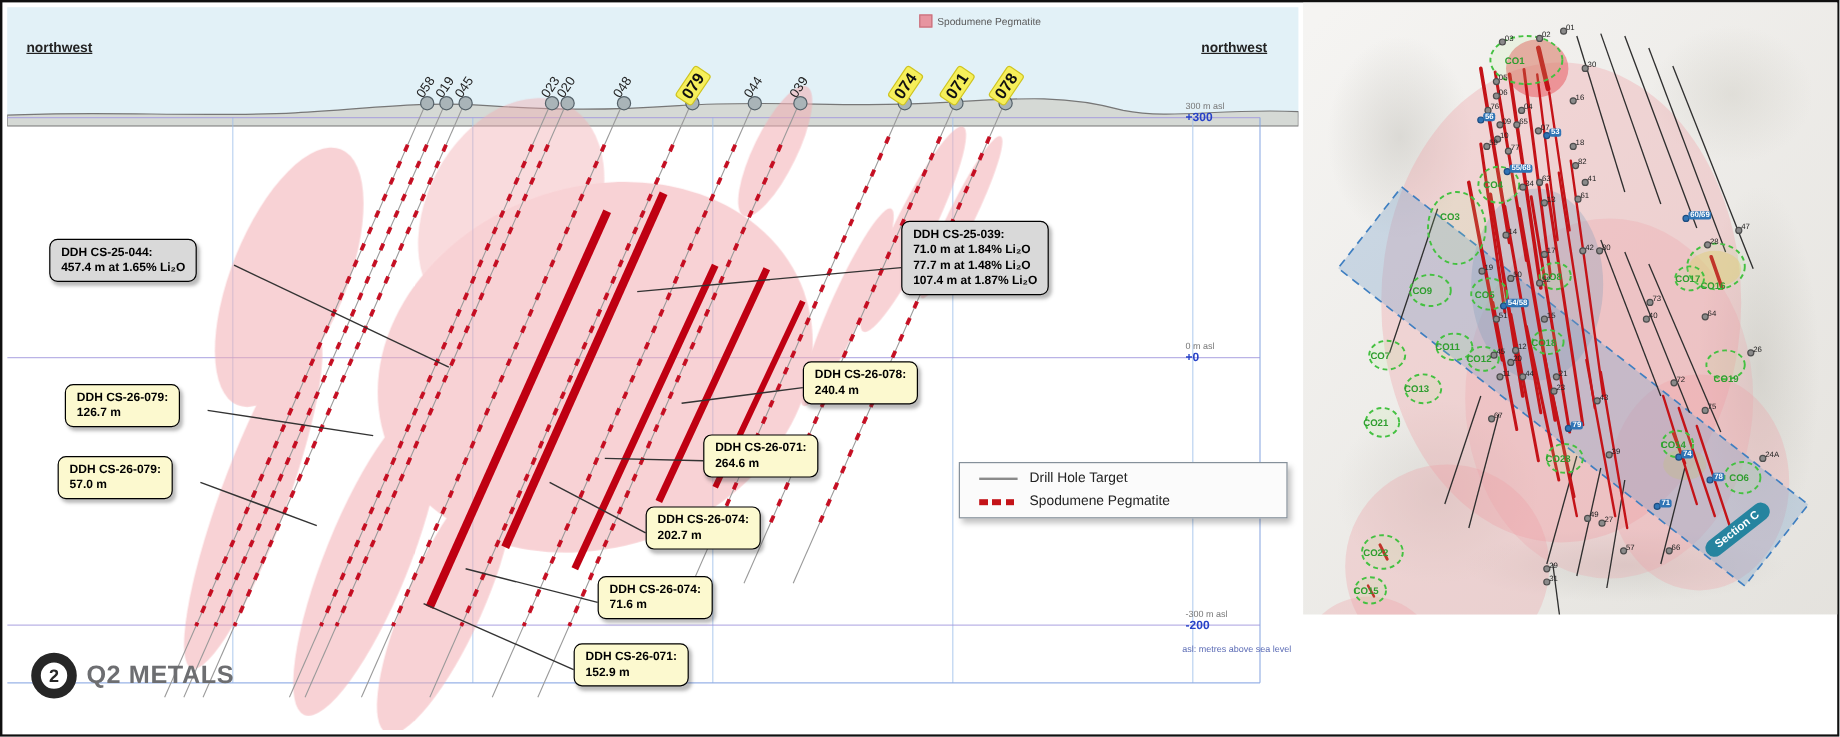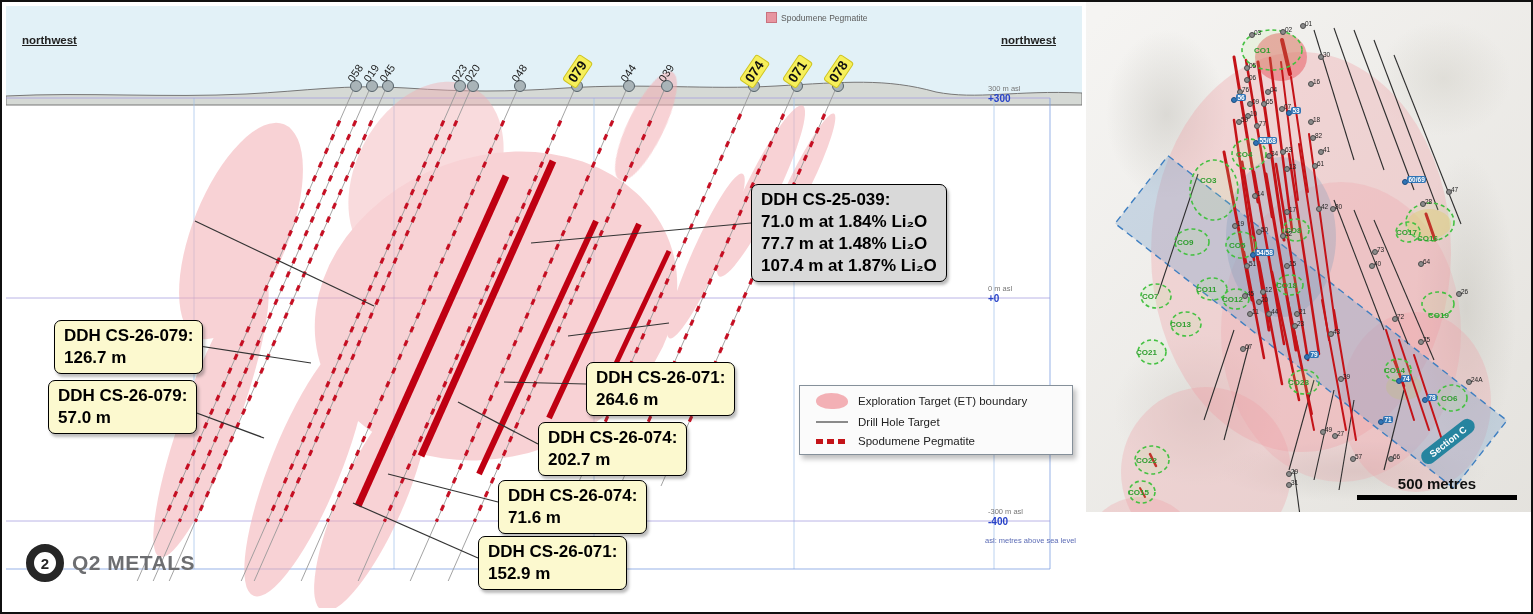--- a/index.html
+++ b/index.html
@@ -5,21 +5,21 @@
   html,body{margin:0;padding:0;background:#fff;font-family:"Liberation Sans",sans-serif;}
   #app{position:relative;width:1533px;height:614px;background:#fff;border:2px solid #101010;box-sizing:border-box;overflow:hidden;}
   
   #xsection{position:absolute;left:4px;top:4px;width:1076px;height:602px;background:#fff;}
   #sky{position:absolute;left:0;top:0;width:100%;height:92px;background:#e2f1f7;}
   #xs-svg{position:absolute;left:0;top:0;z-index:1;}
   #collar-layer,#callout-layer,#deco-layer{position:absolute;left:0;top:0;width:100%;height:100%;z-index:4;pointer-events:none;}
   .collar-dot{position:absolute;top:74px;width:10px;height:10px;border-radius:50%;background:#a9b4b8;border:1px solid #55626a;}
   .collar-label{position:absolute;top:66px;transform-origin:left bottom;transform:rotate(-56deg);font-size:11px;color:#222;white-space:nowrap;}
   .collar-label.hl{font-size:13.5px;font-weight:bold;background:#f6ef5a;border:1px solid #cfc420;border-radius:3px;padding:0 3px;color:#101010;}
-  .callout{position:absolute;border:1.6px solid #000;border-radius:7px;padding:4px 9px;font-weight:bold;font-size:17px;line-height:1.3;white-space:nowrap;box-shadow:2px 3px 3px rgba(60,60,60,.35);z-index:5;}
+  .callout{position:absolute;border:1.6px solid #000;border-radius:7px;padding:4px 9px;font-weight:bold;font-size:10px;line-height:1.3;white-space:nowrap;box-shadow:2px 3px 3px rgba(60,60,60,.35);z-index:5;}
   .callout.gray{background:#d9d9d9;}
   .callout.yellow{background:#fcf9cf;}
   #nw-label,#se-label{position:absolute;top:28px;font-size:11.5px;font-weight:bold;text-decoration:underline;color:#222;z-index:6;}
   #nw-label{left:16px;} #se-label{right:26px;}
   #title-badge{position:absolute;left:464px;top:10px;background:#1b6d8c;color:#fff;font-size:15px;padding:5px 16px;border-radius:6px;border:1px solid #0e4a60;z-index:6;}
   #top-mini-legend{position:absolute;left:760px;top:6px;display:flex;align-items:center;gap:4px;z-index:6;}
   #top-mini-legend .sq{width:9px;height:9px;background:#e795a0;border:1px solid #c9727e;}
   #top-mini-legend .txt{font-size:8.5px;color:#5a5a5a;}
   #axis-layer{position:absolute;right:0;top:0;width:100%;height:100%;z-index:6;pointer-events:none;}
   .axis-item{position:absolute;right:4px;width:90px;}
@@ -166,34 +166,42 @@
         <div class="collar-dot" style="left: 655px;"></div>
         <div class="collar-label" style="left: 660px;">039</div>
         <div class="collar-dot" style="left: 742px;"></div>
         <div class="collar-label hl" style="left: 747px;">074</div>
         <div class="collar-dot" style="left: 785px;"></div>
         <div class="collar-label hl" style="left: 790px;">071</div>
         <div class="collar-dot" style="left: 826px;"></div>
         <div class="collar-label hl" style="left: 831px;">078</div>
       </div>
     <div id="callout-layer">
+        <div class="callout gray" style="left: 35px; top: 193px;">
+          <div>DDH CS-25-044:</div>
+          <div>457.4 m at 1.65% Li₂O</div>
+        </div>
         <div class="callout gray" style="left: 745px; top: 178px;">
           <div>DDH CS-25-039:</div>
           <div>71.0 m at 1.84% Li₂O</div>
           <div>77.7 m at 1.48% Li₂O</div>
           <div>107.4 m at 1.87% Li₂O</div>
         </div>
         <div class="callout yellow" style="left: 48px; top: 314px;">
           <div>DDH CS-26-079:</div>
           <div>126.7 m</div>
         </div>
         <div class="callout yellow" style="left: 42px; top: 374px;">
           <div>DDH CS-26-079:</div>
           <div>57.0 m</div>
         </div>
+        <div class="callout yellow" style="left: 663px; top: 295px;">
+          <div>DDH CS-26-078:</div>
+          <div>240.4 m</div>
+        </div>
         <div class="callout yellow" style="left: 580px; top: 356px;">
           <div>DDH CS-26-071:</div>
           <div>264.6 m</div>
         </div>
         <div class="callout yellow" style="left: 532px; top: 416px;">
           <div>DDH CS-26-074:</div>
           <div>202.7 m</div>
         </div>
         <div class="callout yellow" style="left: 492px; top: 474px;">
           <div>DDH CS-26-074:</div>
@@ -217,31 +225,27 @@
         <div class="axis-item" style="top: 78px;">
           <div class="axis-asl">300 m asl</div>
           <div class="axis-tick">+300</div>
         </div>
         <div class="axis-item" style="top: 278px;">
           <div class="axis-asl">0 m asl</div>
           <div class="axis-tick">+0</div>
         </div>
         <div class="axis-item" style="top: 501px;">
           <div class="axis-asl">-300 m asl</div>
-          <div class="axis-tick">-400</div>
+          <div class="axis-tick">-200</div>
         </div>
       </div>
     <div id="asl-note">asl: metres above sea level</div>
 
     <div id="legend-box">
       <div id="legend-items">
-          <div class="legend-item">
-            <div class="sw-blob"></div>
-            <div>Exploration Target (ET) boundary</div>
-          </div>
           <div class="legend-item">
             <div class="sw-line"></div>
             <div>Drill Hole Target</div>
           </div>
           <div class="legend-item">
             <div class="sw-dash"></div>
             <div>Spodumene Pegmatite</div>
           </div>
         </div>
     </div>
@@ -501,18 +505,14 @@
         <div class="mk-dot" style="left: 302px; top: 454px;"></div>
         <div class="mk-label" style="left: 307px; top: 451px;">66</div>
         <div class="mk-dot" style="left: 200px; top: 469px;"></div>
         <div class="mk-label" style="left: 205px; top: 466px;">29</div>
         <div class="mk-dot" style="left: 200px; top: 480px;"></div>
         <div class="mk-label" style="left: 205px; top: 477px;">31</div>
         <div class="mk-dot" style="left: 222px; top: 579px;"></div>
         <div class="mk-label" style="left: 227px; top: 576px;">33</div>
       </div>
     <div id="section-badge">Section C</div>
-    <div id="map-scale">
-      <div id="map-scale-label">500 metres</div>
-      <div id="map-scale-bar"></div>
-    </div>
   </div>
 </div>
 
 </body></html>

